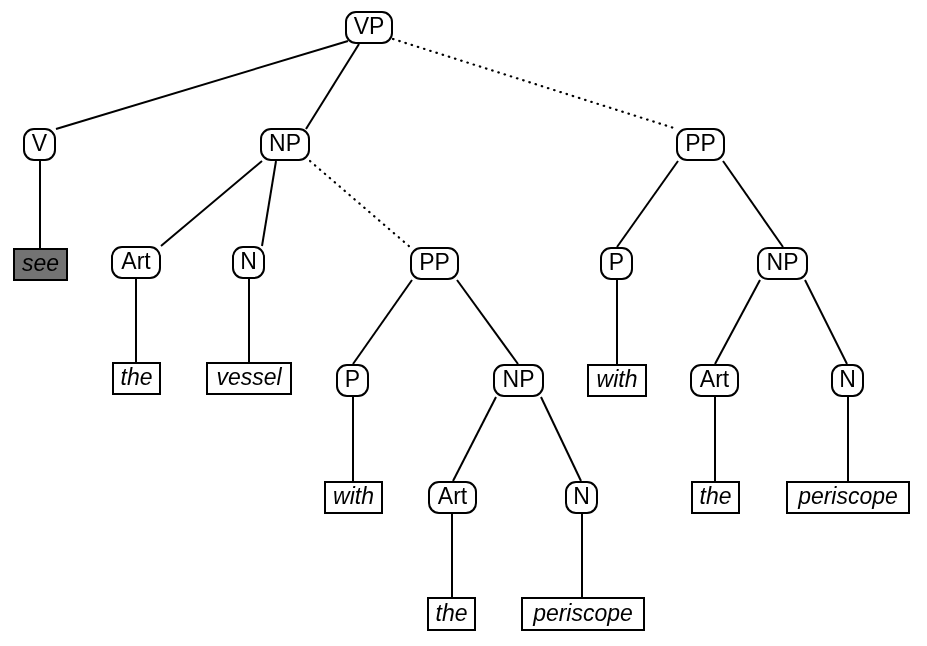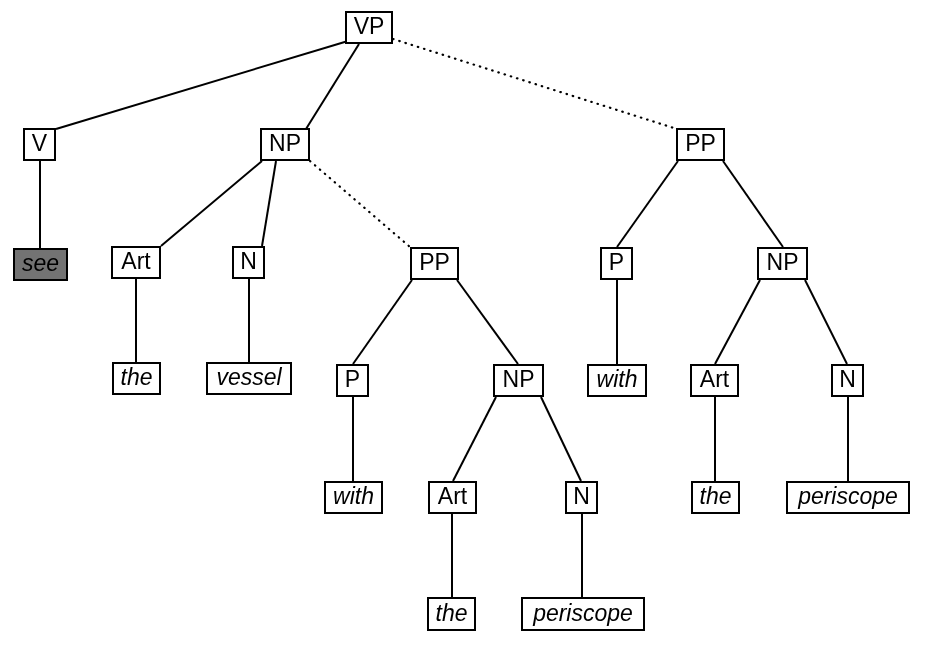--- a/index.html
+++ b/index.html
@@ -33,20 +33,21 @@
     display: flex;
     align-items: center;
     justify-content: center;
     line-height: 1;
     white-space: nowrap;
     color: #000000;
   }
   .node.nonterminal {
     font-style: normal;
     font-size: 23px;
+    border-radius: 11px;
   }
   .node.terminal {
     font-style: italic;
     font-size: 23px;
   }
   .node-label {
     display: block;
     transform: translateY(-1px);
   }
 </style>

